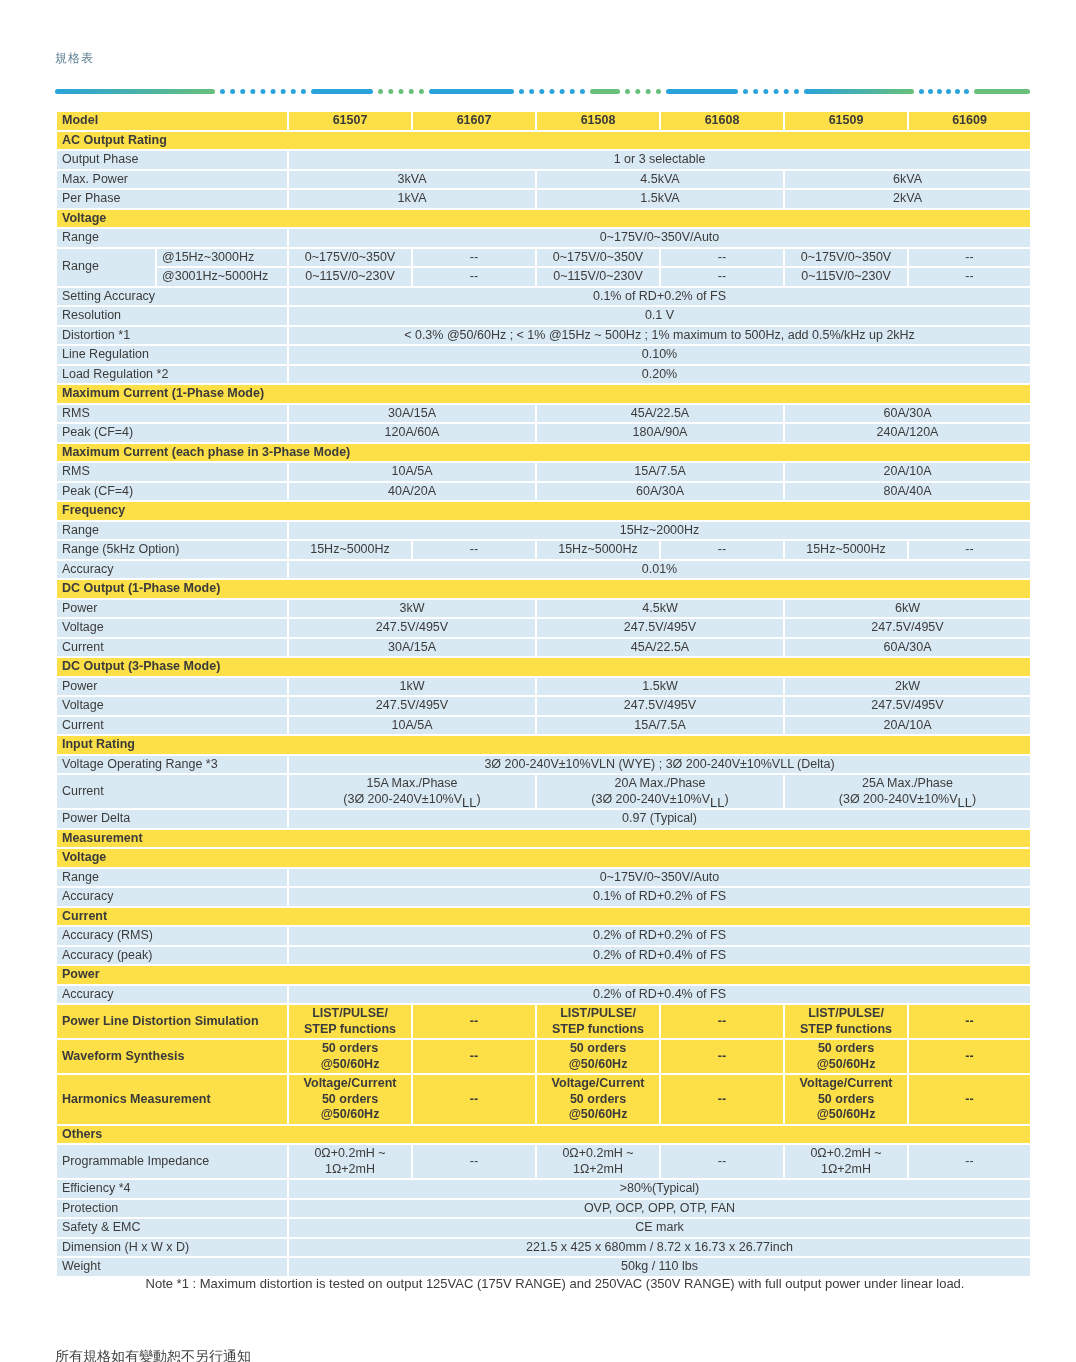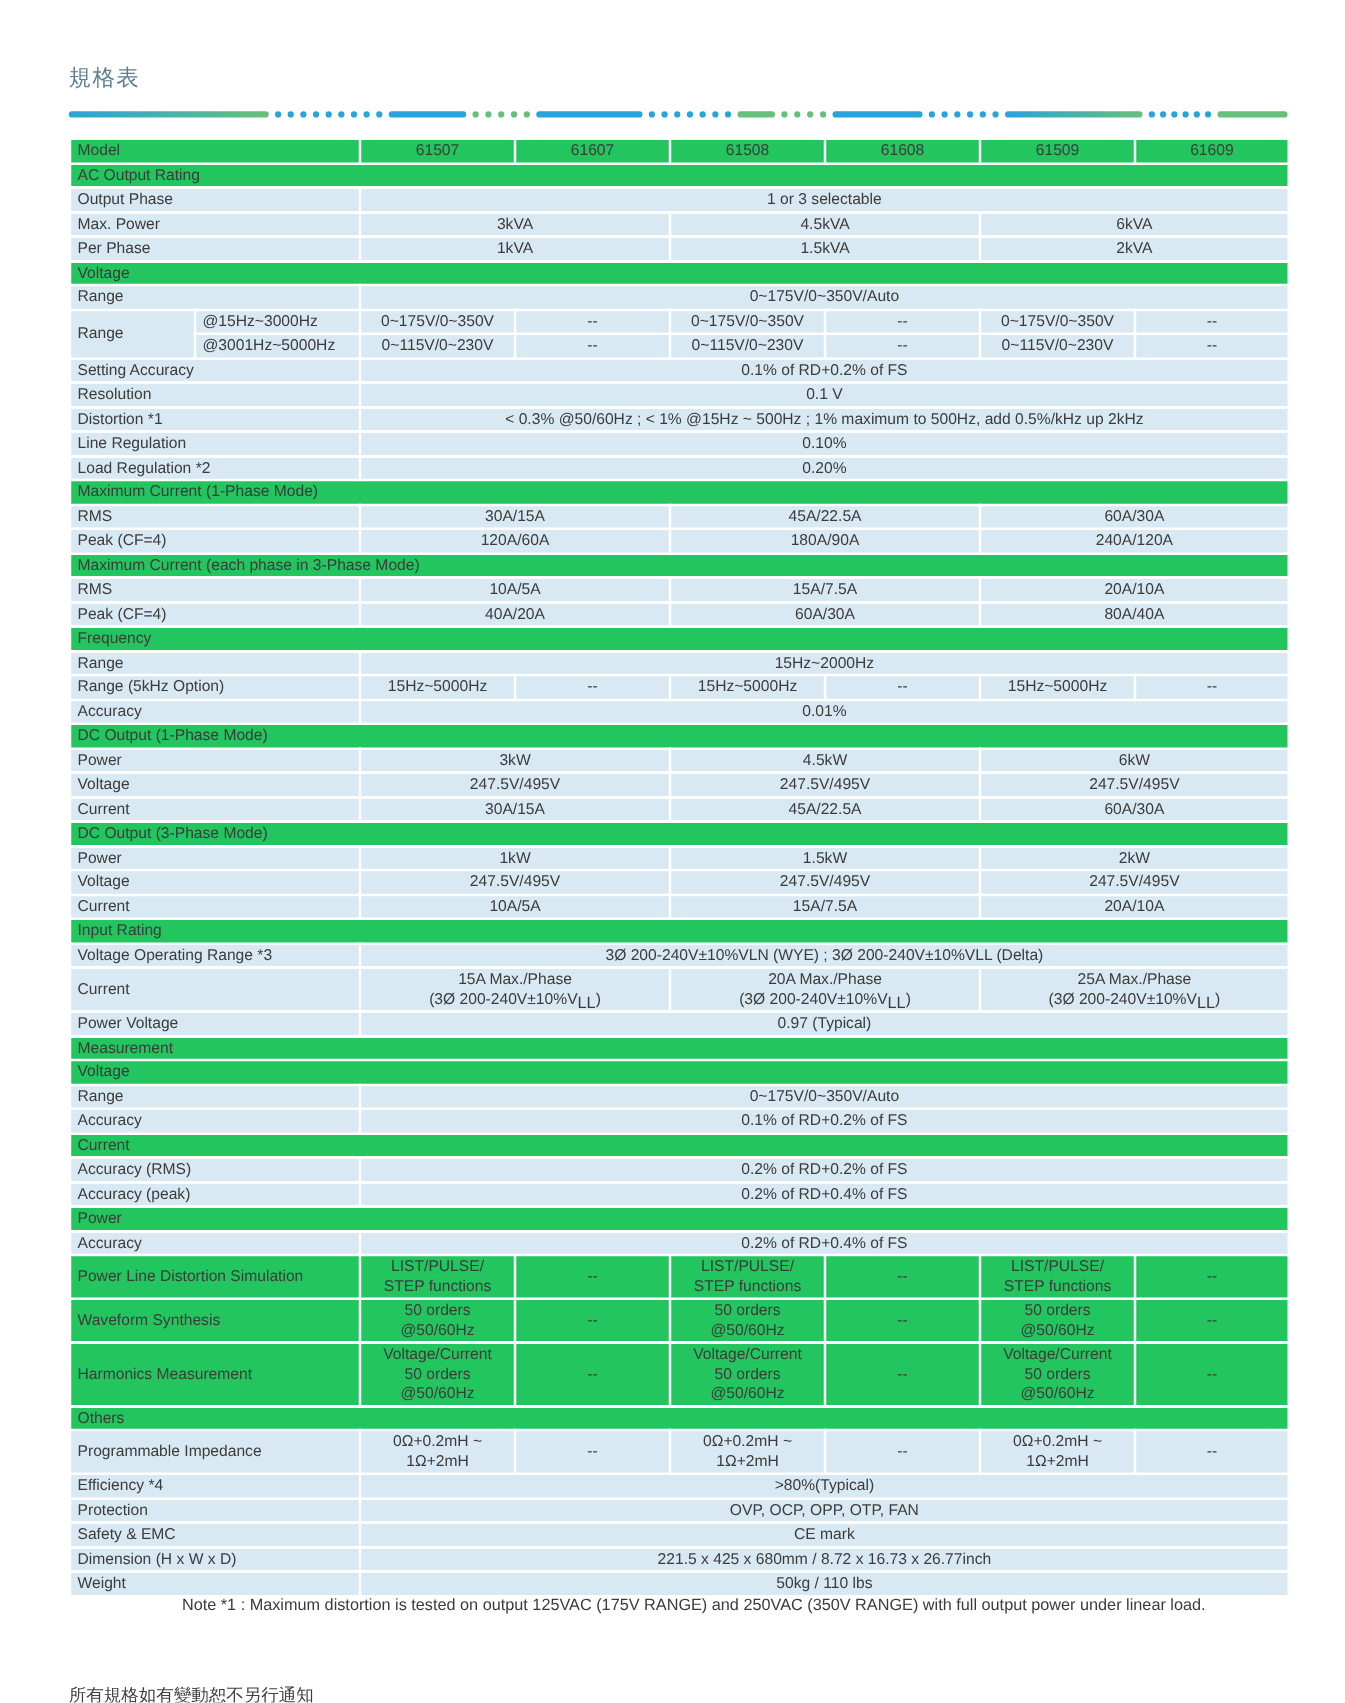--- a/index.html
+++ b/index.html
@@ -1,38 +1,38 @@
 <!DOCTYPE html>
 <html><head>
 <meta charset="utf-8">
 <style>
   html,body{margin:0;padding:0;background:#ffffff;}
   body{width:1076px;height:1362px;overflow:hidden;position:relative;
        font-family:"Liberation Sans",sans-serif;color:#3b3b3b;}
 
-  .page-title{position:absolute;left:55px;top:50px;font-size:18px;
+  .page-title{position:absolute;left:55px;top:50px;font-size:12px;
        color:#5e7f93;letter-spacing:1px;}
 
   .divider{position:absolute;left:55px;top:88px;width:975px;height:6px;
        display:flex;align-items:center;}
   .dash{height:5px;border-radius:3px;flex:0 0 auto;margin-right:5px;}
   .dots{height:0;border-top:5px dotted #29a3dc;flex:0 0 auto;margin-right:5px;}
   .dots.green{border-top-color:#67c07a;}
   .d-bluegreen{background:linear-gradient(90deg,#29a3dc,#67c07a);}
   .d-blue{background:#29a3dc;}
   .d-green{background:#67c07a;}
 
   .spec-table{position:absolute;left:55px;top:110px;border-collapse:collapse;
        table-layout:fixed;width:975px;border:1px solid #c3d3dd;}
   .spec-table td{border:2px solid #ffffff;font-size:12.5px;padding:1px 5px;
        height:19px;box-sizing:border-box;line-height:15.5px;overflow:hidden;
        white-space:nowrap;}
   .spec-table td.wrap{white-space:normal;}
   .row-data td{background:#d9e9f3;}
-  .row-model td,.row-section td,.row-blue td{background:#22c55e;}
+  .row-model td,.row-section td,.row-blue td{background:#fde047;font-weight:bold;}
   .val{text-align:center;}
   .lbl{text-align:left;}
   sub{font-size:13px;line-height:0;}
 
   .notes{position:absolute;left:55px;top:1274px;width:1000px;text-align:center;}
   .note{font-size:13px;line-height:19px;color:#3b3b3b;}
 
   .footer-clip{position:absolute;left:55px;top:1348px;width:600px;height:14px;
        overflow:hidden;font-size:14px;color:#404040;}
 </style>
@@ -242,21 +242,21 @@
         <td class="lbl" colspan="2">Voltage Operating Range *3</td>
         <td class="val" colspan="6">3Ø 200-240V±10%VLN (WYE) ; 3Ø 200-240V±10%VLL (Delta)</td>
       </tr>
       <tr class="row-data">
         <td class="lbl wrap" colspan="2">Current</td>
         <td class="val wrap" colspan="2">15A Max./Phase<br>(3Ø 200-240V±10%V<sub>LL</sub>)</td>
         <td class="val wrap" colspan="2">20A Max./Phase<br>(3Ø 200-240V±10%V<sub>LL</sub>)</td>
         <td class="val wrap" colspan="2">25A Max./Phase<br>(3Ø 200-240V±10%V<sub>LL</sub>)</td>
       </tr>
       <tr class="row-data">
-        <td class="lbl" colspan="2">Power Voltage</td>
+        <td class="lbl" colspan="2">Power Delta</td>
         <td class="val" colspan="6">0.97 (Typical)</td>
       </tr>
       <tr class="row-section">
         <td colspan="8" class="lbl">Measurement</td>
       </tr>
       <tr class="row-section">
         <td colspan="8" class="lbl">Voltage</td>
       </tr>
       <tr class="row-data">
         <td class="lbl" colspan="2">Range</td>

